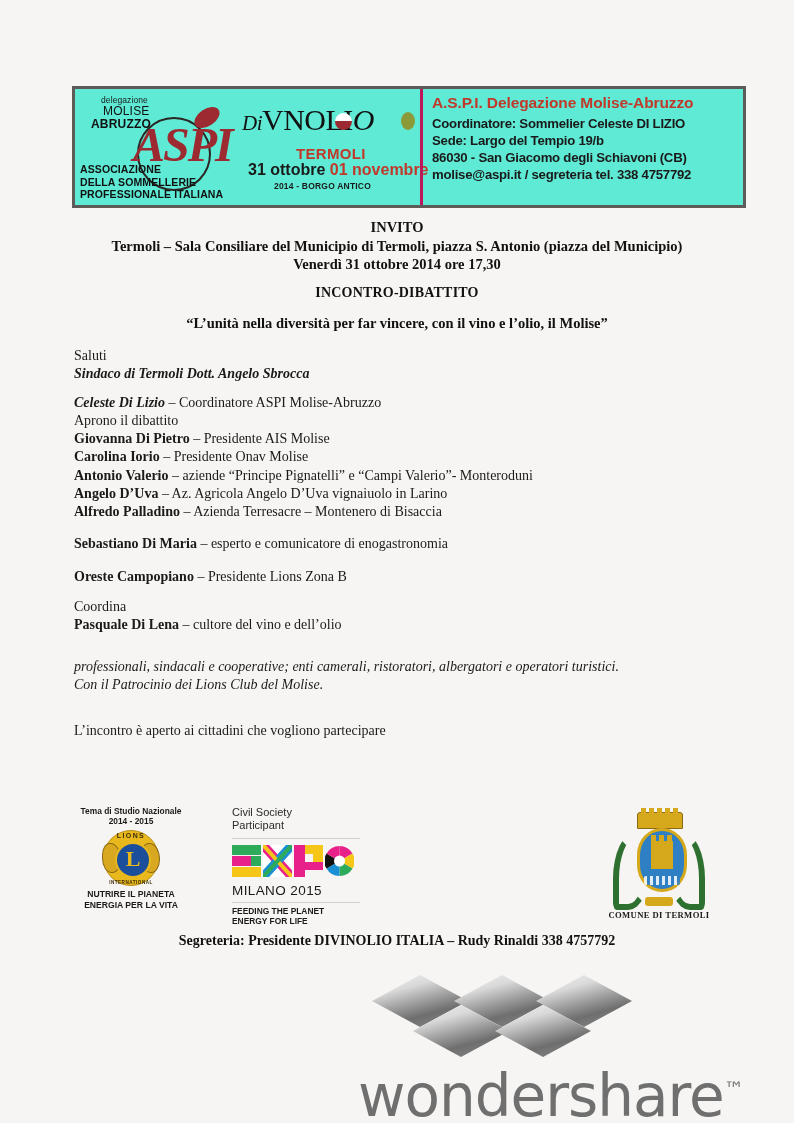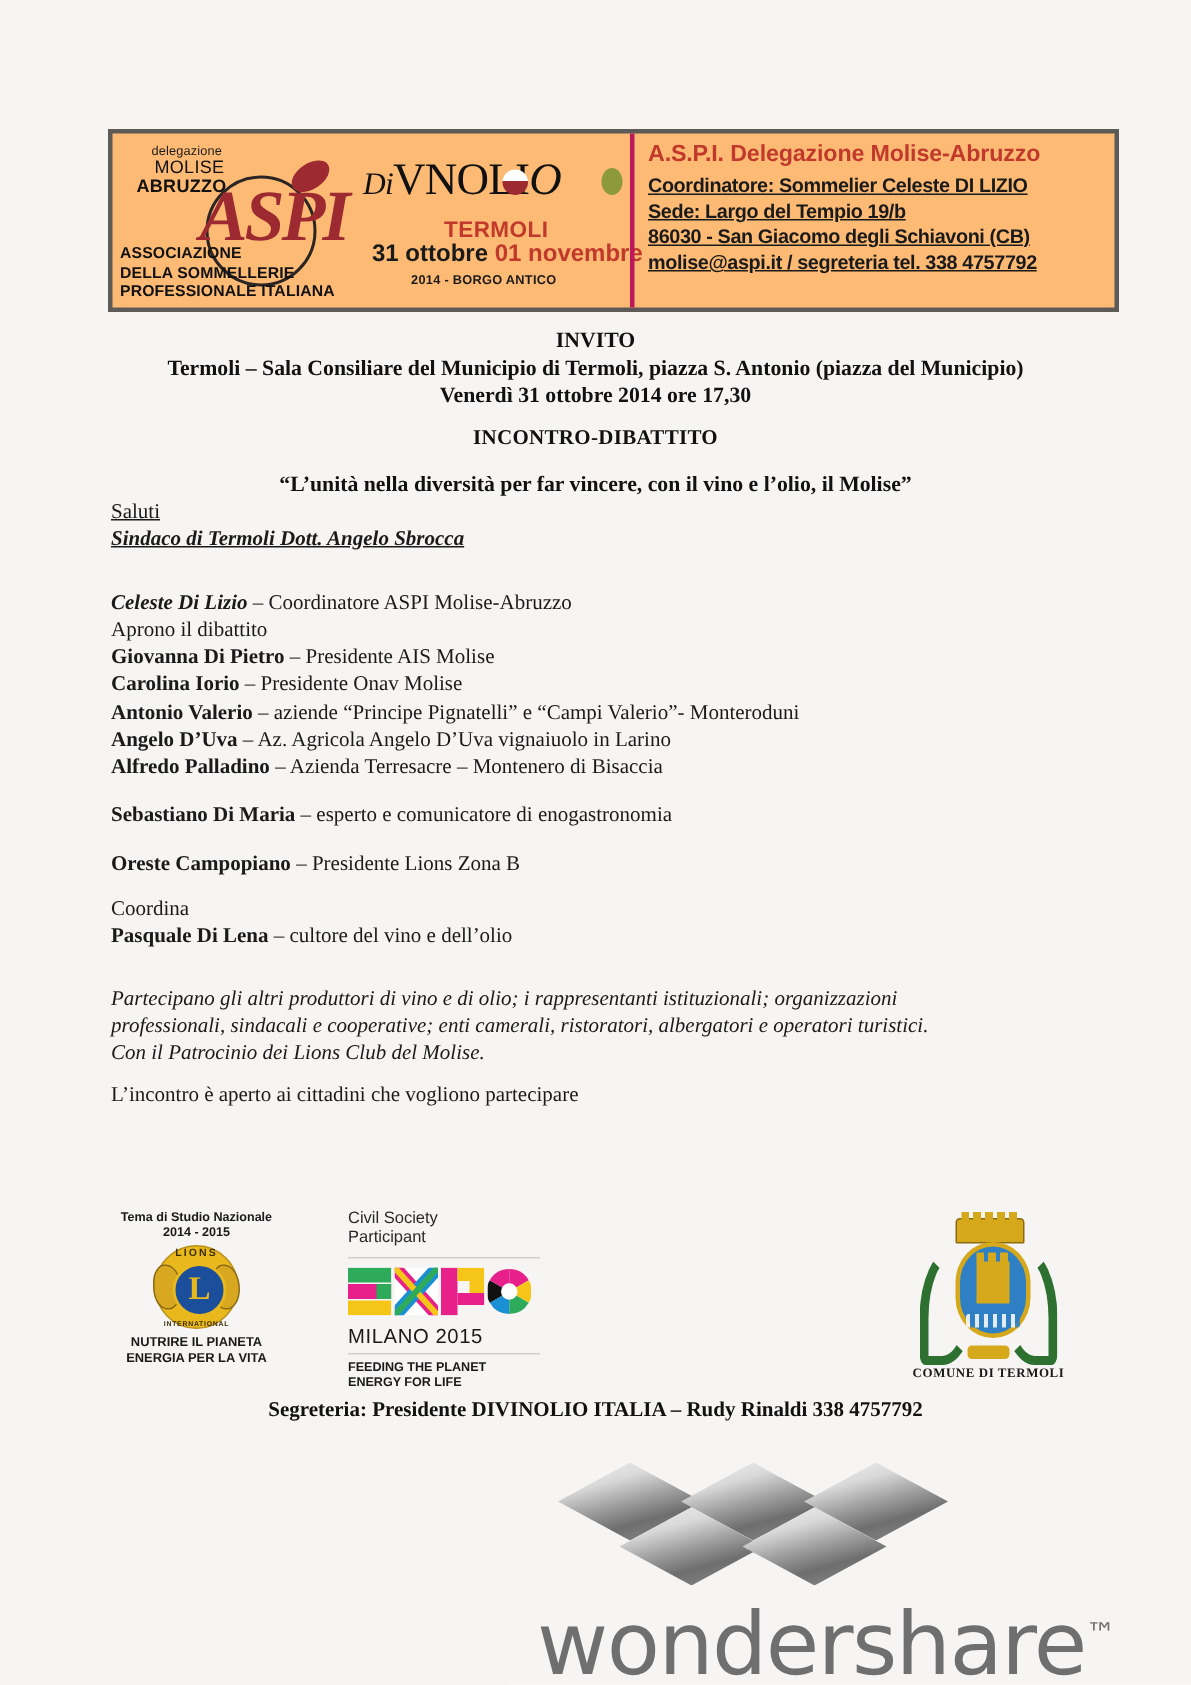--- a/index.html
+++ b/index.html
@@ -17,21 +17,21 @@
   }
 
   
   .header-banner {
     position: absolute;
     left: 72px;
     top: 86px;
     width: 674px;
     height: 122px;
     border: 3px solid #5e5a57;
-    background: #fdba74;
+    background: #5eead4;
     box-sizing: border-box;
     display: flex;
     align-items: stretch;
   }
   .hb-cell { position: relative; }
   .hb-aspi { width: 165px; border-right: 0; }
   .hb-divin { width: 180px; }
   .hb-contact {
     flex: 1;
     border-left: 3px solid #be185d;
@@ -119,21 +119,21 @@
 
   
   .ct-title {
     font-family: "Liberation Sans", sans-serif;
     font-size: 15.5px; font-weight: bold; color: #c0392b;
     letter-spacing: -.1px; margin-bottom: 3px; white-space: nowrap;
   }
   .ct-line {
     font-family: "Liberation Sans", sans-serif;
     font-size: 13.2px; font-weight: bold; color: #1a1a1a;
-    line-height: 17px; letter-spacing: -.25px; white-space: nowrap; text-decoration: underline;
+    line-height: 17px; letter-spacing: -.25px; white-space: nowrap;
   }
 
   
   .doc { position: absolute; left: 0; top: 0; width: 794px; }
   .center { text-align: center; }
   .t-invito {
     position: absolute; left: 0; right: 0; top: 219px;
     font-size: 14.5px; font-weight: bold; color: #111;
   }
   .t-venue {
@@ -146,21 +146,21 @@
   }
   .t-quote {
     position: absolute; left: 0; right: 0; top: 315px;
     font-size: 14.5px; font-weight: bold; color: #111;
   }
 
   .blk { position: absolute; left: 74px; font-size: 14px; color: #1a1a1a; line-height: 18px; }
   .blk b { font-weight: bold; }
   .bi { font-weight: bold; font-style: italic; }
 
-  .b-saluti  { top: 333px; text-decoration: underline; }
+  .b-saluti  { top: 347px; }
   .b-aprono  { top: 394px; }
   .b-prod    { top: 467px; }
   .b-seb     { top: 535px; }
   .b-oreste  { top: 568px; }
   .b-coord   { top: 598px; }
   .b-partec  { top: 658px; font-style: italic; width: 620px; }
   .b-aperto  { top: 722px; }
 
   
   .logo-lions { position: absolute; left: 76px; top: 806px; width: 110px; text-align: center; }
@@ -365,21 +365,20 @@
   <div class="blk b-seb"><b>Sebastiano Di Maria</b><span> – esperto e comunicatore di enogastronomia</span></div>
 
   <div class="blk b-oreste"><b>Oreste Campopiano</b><span> – Presidente Lions Zona B</span></div>
 
   <div class="blk b-coord">
     <div>Coordina</div>
     <div><b>Pasquale Di Lena</b><span> – cultore del vino e dell’olio</span></div>
   </div>
 
   <div class="blk b-partec">
-    <div>Partecipano gli altri produttori di vino e di olio; i rappresentanti istituzionali; organizzazioni</div>
     <div>professionali, sindacali e cooperative; enti camerali, ristoratori, albergatori e operatori turistici.</div>
     <div>Con il Patrocinio dei Lions Club del Molise.</div>
   </div>
 
   <div class="blk b-aperto">L’incontro è aperto ai cittadini che vogliono partecipare</div>
 </div>
 
 <div class="logo-lions">
   <div class="ll-top">
     <div>Tema di Studio Nazionale</div>

